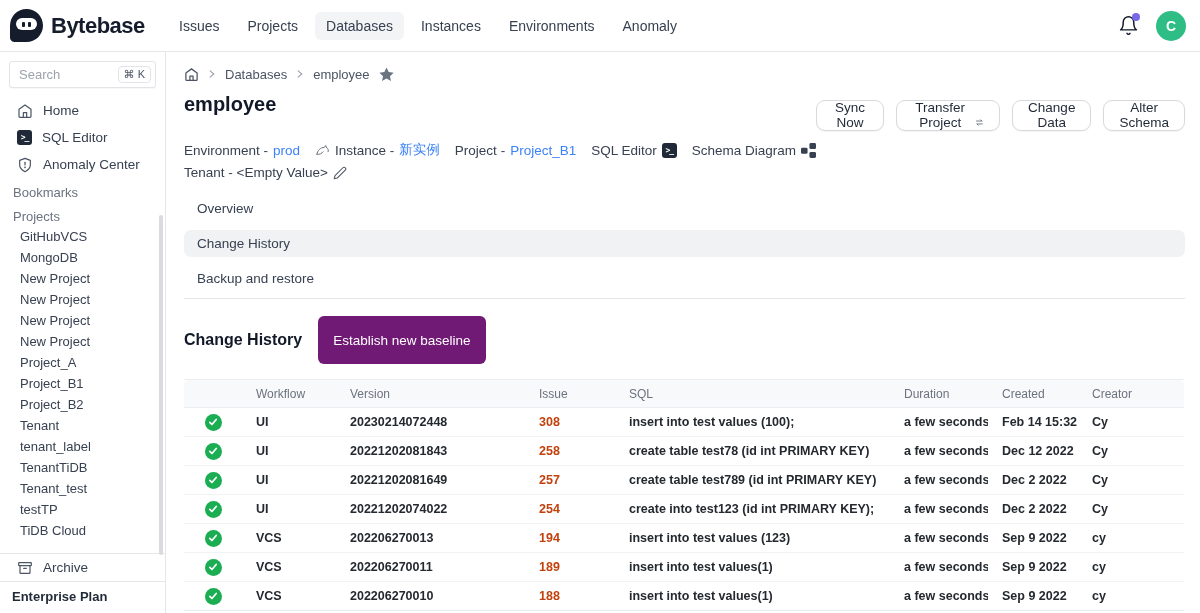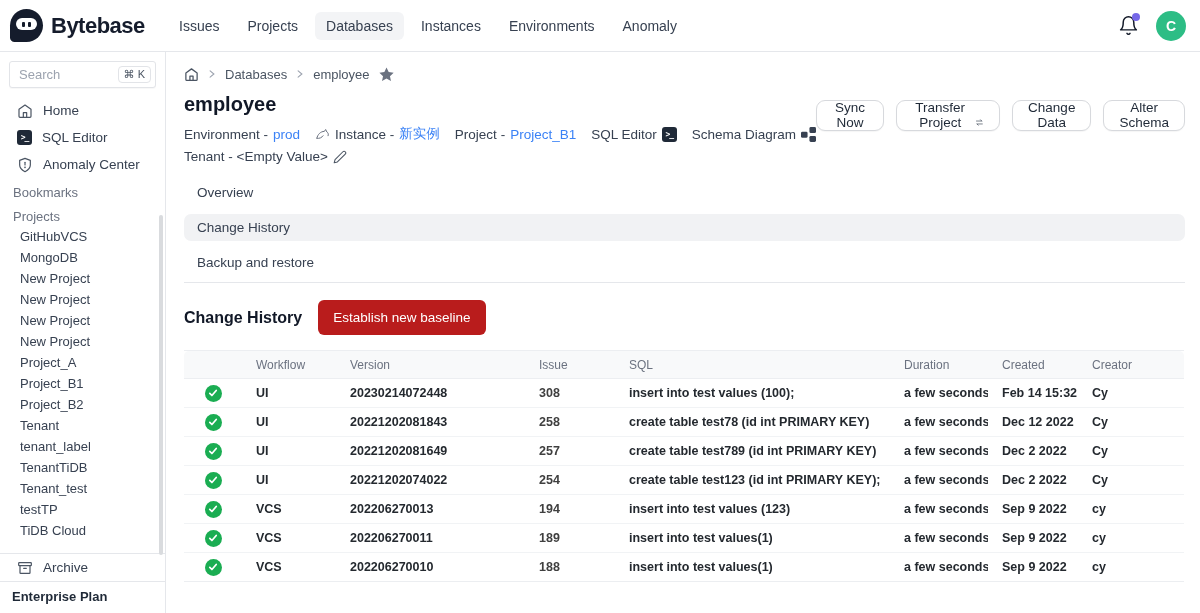--- a/index.html
+++ b/index.html
@@ -40,47 +40,47 @@
   .proj-item { height:21px; display:flex; align-items:center; padding-left:20px; font-size:13px; color:#374151; }
   .side-bottom { margin-top:auto; }
   .divider { border-top:1px solid #e5e7eb; }
   .plan-row { padding:7px 12px 9px; font-size:13px; font-weight:600; color:#1f2937; }
   .scroll-thumb { position:absolute; right:2px; top:163px; width:4px; height:340px; background:#d9dbde; border-radius:2px; }
 
   
   .crumbs { display:flex; align-items:center; gap:8px; font-size:13px; color:#4b5563; height:20px; }
   .head-row { display:flex; justify-content:space-between; align-items:flex-start; }
   .page-title { font-size:20px; font-weight:700; color:#111827; margin-top:9px; }
-  .meta-row { display:flex; align-items:center; gap:15px; margin-top:9px; font-size:13.5px; color:#374151; }
+  .meta-row { display:flex; align-items:center; gap:15px; margin-top:25px; font-size:13.5px; color:#374151; }
   .meta-item { display:flex; align-items:center; gap:5px; white-space:nowrap; }
   a.blue { color:#3b82f6; text-decoration:none; }
   .actions { display:flex; gap:12px; margin-top:16px; }
   .btn { height:31px; padding:0 15px; background:#fff; border:1px solid #d7d9dd; border-radius:9px; font-size:13.5px; font-weight:500; color:#1f2937; display:flex; align-items:flex-end; gap:7px; box-shadow:0 1px 1px rgba(0,0,0,.04); font-family:inherit; }
 
   
   .tabs { display:flex; gap:8px; margin-top:15px; font-size:13.5px; color:#374151;flex-direction:column; }
   .tab { padding:6px 13px; border-radius:7px; }
   .tab.active { background:#f1f2f4; }
   .tabs-rule { border-top:1px solid #e5e7eb; margin-top:6px; }
 
   
   .section-row { display:flex; align-items:center; gap:16px; margin-top:17px; }
   .section-title { font-size:16px; font-weight:700; color:#111827; }
-  .btn-primary { background:#b91c1c; color:#fff; border:0; border-radius:6px; height:35px; padding:0 15px; font-size:13.5px; font-weight:500; font-family:inherit; }
+  .btn-primary { background:#701a75; color:#fff; border:0; border-radius:6px; height:48px; padding:0 15px; font-size:13.5px; font-weight:500; font-family:inherit; }
 
   
   table { border-collapse:collapse; width:1000px; margin-top:15px; table-layout:fixed; }
   thead th { background:#f8f9fa; font-size:12px; font-weight:400; color:#6b7280; text-align:left; height:28px; padding:0 0 0 14px; border-top:1px solid #eceef1; border-bottom:1px solid #eceef1; }
   thead th:first-child { border-radius:5px 0 0 0; padding:0; }
   thead th:last-child { border-radius:0 5px 0 0; }
   tbody td { height:29px; padding:0 0 0 14px; font-size:12.5px; font-weight:600; color:#24292f; border-bottom:1px solid #f1f3f5; white-space:nowrap; overflow:hidden; }
   tbody tr:last-child td { border-bottom:1px solid #eceef1; }
   td.stat { padding:0; text-align:center; }
   .check { width:17px; height:17px; border-radius:50%; background:#1aad52; display:inline-flex; align-items:center; justify-content:center; vertical-align:middle; }
-  a.issue { color:#404040; text-decoration:none; font-weight:600; }
+  a.issue { color:#c2410c; text-decoration:none; font-weight:600; }
 </style>
 </head>
 <body>
 
 <header class="topbar" data-interactable="false">
   <div class="brand" data-interactable="true">
     <div class="brand-mark" data-interactable="false">
         <div class="mouth">
           <i></i>
           <i></i>
@@ -337,21 +337,21 @@
         </tr>
         <tr data-interactable="true">
           <td class="stat"><span class="check" data-interactable="false">
                 <svg width="10" height="10" viewBox="0 0 14 14" fill="none" stroke="#fff" stroke-width="2.4" stroke-linecap="round" stroke-linejoin="round">
                   <polyline points="2.5,7.5 5.5,10.5 11.5,3.5"></polyline>
                 </svg>
               </span></td>
           <td data-interactable="false">UI</td>
           <td data-interactable="false">20221202074022</td>
           <td><a class="issue" data-interactable="true">254</a></td>
-          <td data-interactable="false">create table test123 (id int PRIMARY KEY);</td>
+          <td data-interactable="false">create into test123 (id int PRIMARY KEY);</td>
           <td data-interactable="false">a few seconds</td>
           <td data-interactable="false">Dec 2 2022</td>
           <td data-interactable="false">Cy</td>
         </tr>
         <tr data-interactable="true">
           <td class="stat"><span class="check" data-interactable="false">
                 <svg width="10" height="10" viewBox="0 0 14 14" fill="none" stroke="#fff" stroke-width="2.4" stroke-linecap="round" stroke-linejoin="round">
                   <polyline points="2.5,7.5 5.5,10.5 11.5,3.5"></polyline>
                 </svg>
               </span></td>

